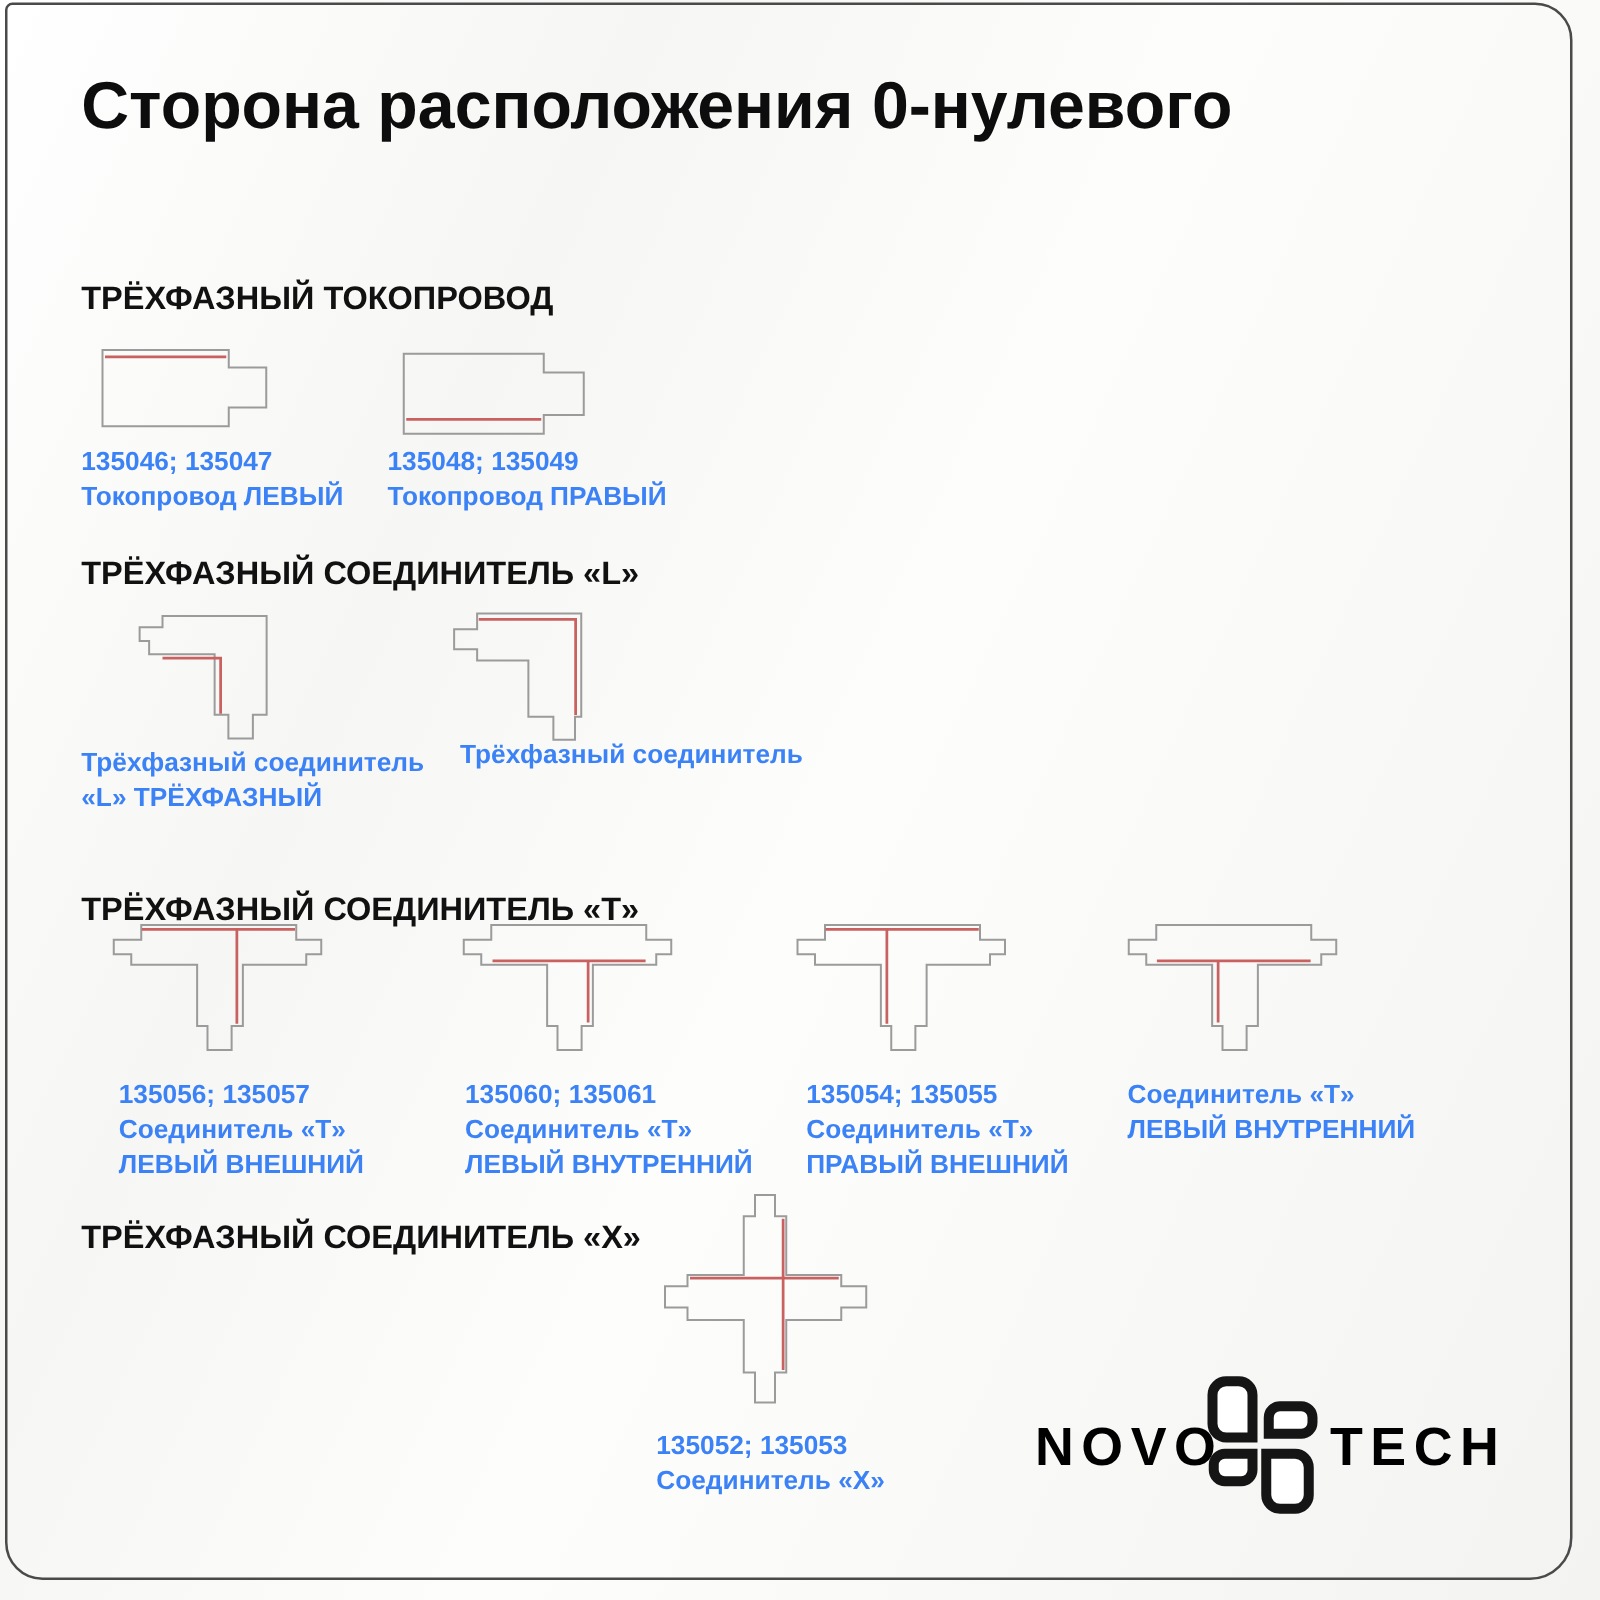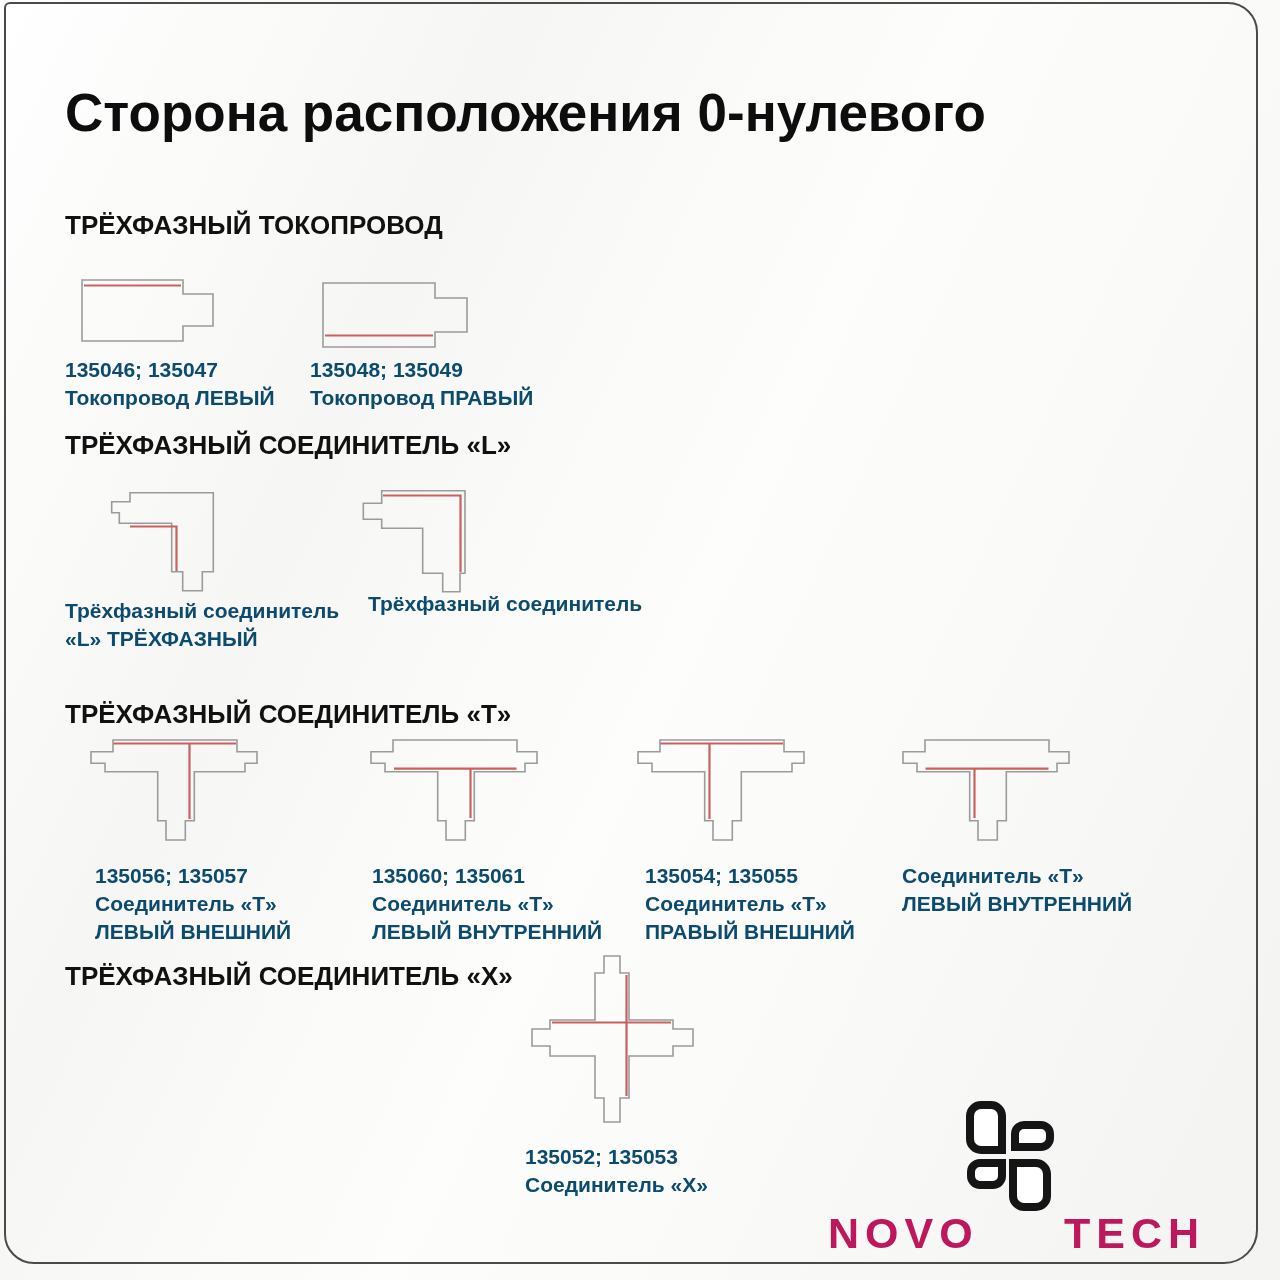--- a/index.html
+++ b/index.html
@@ -11,35 +11,35 @@
   }
   .border-frame{
     position:absolute;left:4px;top:2px;right:22px;bottom:16px;
     border:2px solid #4a4a4a;border-radius:6px 30px 34px 30px;
     pointer-events:none;
   }
   .title{
     position:absolute;left:65px;top:52px;width:1120px;
     font-size:53px;font-weight:700;line-height:66px;letter-spacing:0px;color:#0d0d0d;
   }
-  .title span{display:block;margin-top:28px;}
+  .title span{display:block;}
   .sec-h{
     position:absolute;left:65px;
-    font-size:26px;font-weight:700;letter-spacing:0px;color:#111;white-space:nowrap;
+    font-size:26px;font-weight:700;letter-spacing:0px;color:#111;white-space:nowrap;margin-top:13px;
   }
   .diag{position:absolute;overflow:visible;}
   .outline{fill:none;stroke:#9b9b9b;stroke-width:1.6;stroke-linejoin:miter;}
   .wire{fill:none;stroke:#c96161;stroke-width:2.2;}
   .lbl{
-    position:absolute;font-size:21px;font-weight:700;line-height:28px;color:#0c4a6e;white-space:nowrap;
+    position:absolute;font-size:21px;font-weight:700;line-height:28px;color:#3b82f6;white-space:nowrap;
   }
   .lbl div{white-space:nowrap;}
   .logo-text{
-    position:absolute;top:1212px;font-size:43px;font-weight:700;letter-spacing:6px;
-    line-height:43px;color:#be185d;
+    position:absolute;top:1137px;font-size:43px;font-weight:700;letter-spacing:6px;
+    line-height:43px;color:#000000;
   }
   .flower{position:absolute;left:966px;top:1101px;width:92px;height:114px;}
   .petal{position:absolute;border:8px solid #151515;background:#ffffff;box-sizing:border-box;}
   .petal-a{left:0;top:0;width:40px;height:53px;border-radius:15px 15px 0 15px;}
   .petal-b{left:45px;top:20px;width:43px;height:30px;border-radius:13px 13px 13px 0;}
   .petal-c{left:43px;top:58px;width:42px;height:52px;border-radius:0 15px 15px 15px;}
   .petal-d{left:1px;top:58px;width:39px;height:30px;border-radius:13px 0 13px 13px;}
 </style>
 </head>
 <body>

